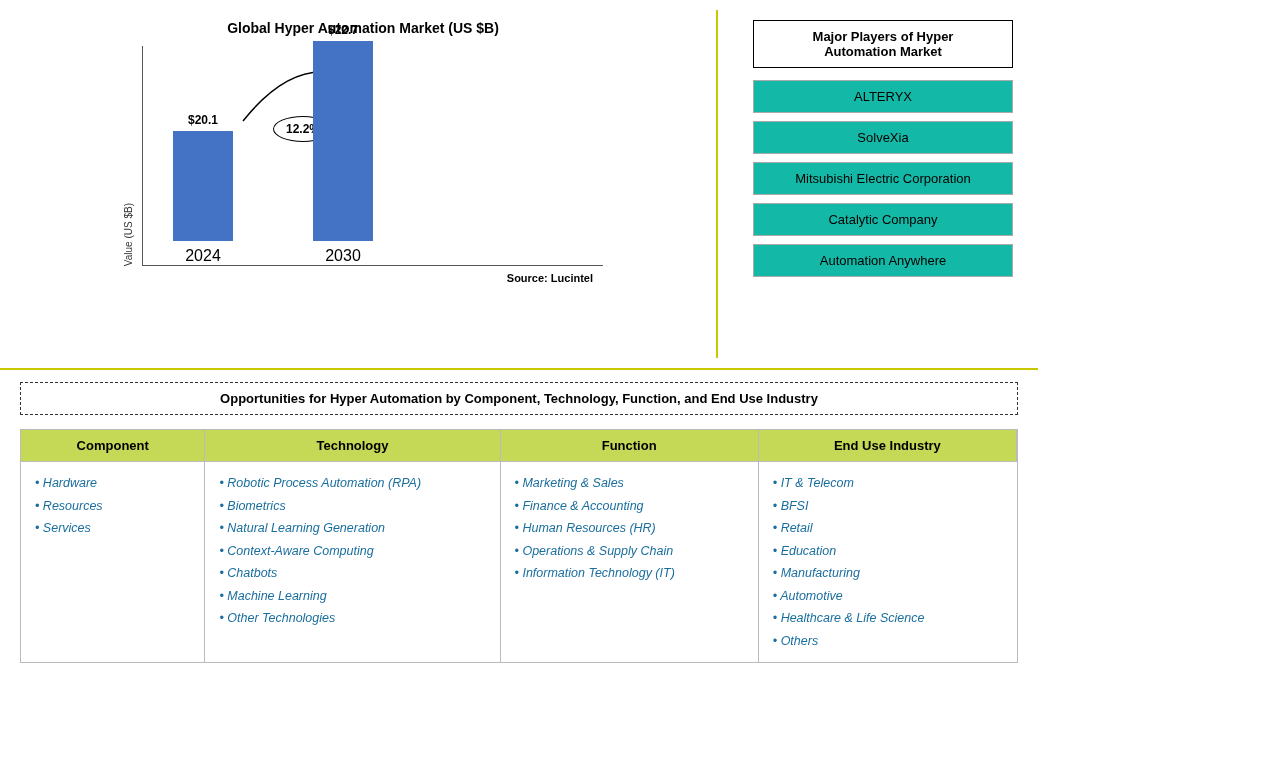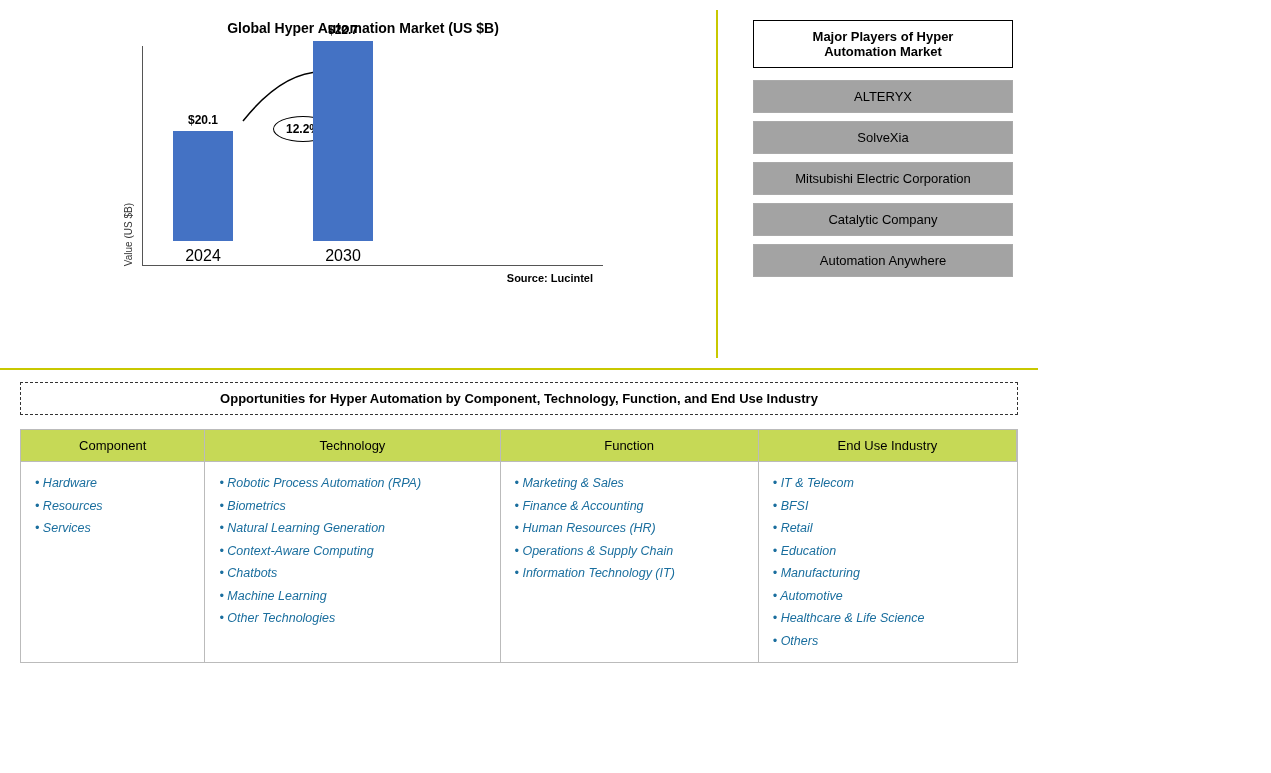--- a/index.html
+++ b/index.html
@@ -166,21 +166,21 @@
       margin-bottom: 4px;
     }
 
     .player-box {
       border: 1px solid #aaa;
       padding: 8px 10px;
       text-align: center;
       font-size: 13px;
       color: #000;
       width: 260px;
-      background: #a3a3a3;
+      background: #14b8a6;
     }
 
     
     .bottom-section {
       flex: 1;
       padding: 12px 20px;
     }
 
     .opportunities-title-box {
       border: 1.5px dashed #333;
@@ -197,21 +197,21 @@
       grid-template-columns: 1fr 1.6fr 1.4fr 1.4fr;
       gap: 0;
       border: 1px solid #bbb;
     }
 
     .col-header {
       background: #c6d956;
       padding: 8px 10px;
       text-align: center;
       font-size: 13px;
-      font-weight: normal;
+      font-weight: bold;
       color: #000;
       border-right: 1px solid #bbb;
       border-bottom: 1px solid #bbb;
     }
     .col-header:last-child { border-right: none; }
 
     .col-body {
       padding: 10px 14px;
       font-size: 12.5px;
       color: #1a6e9e;

